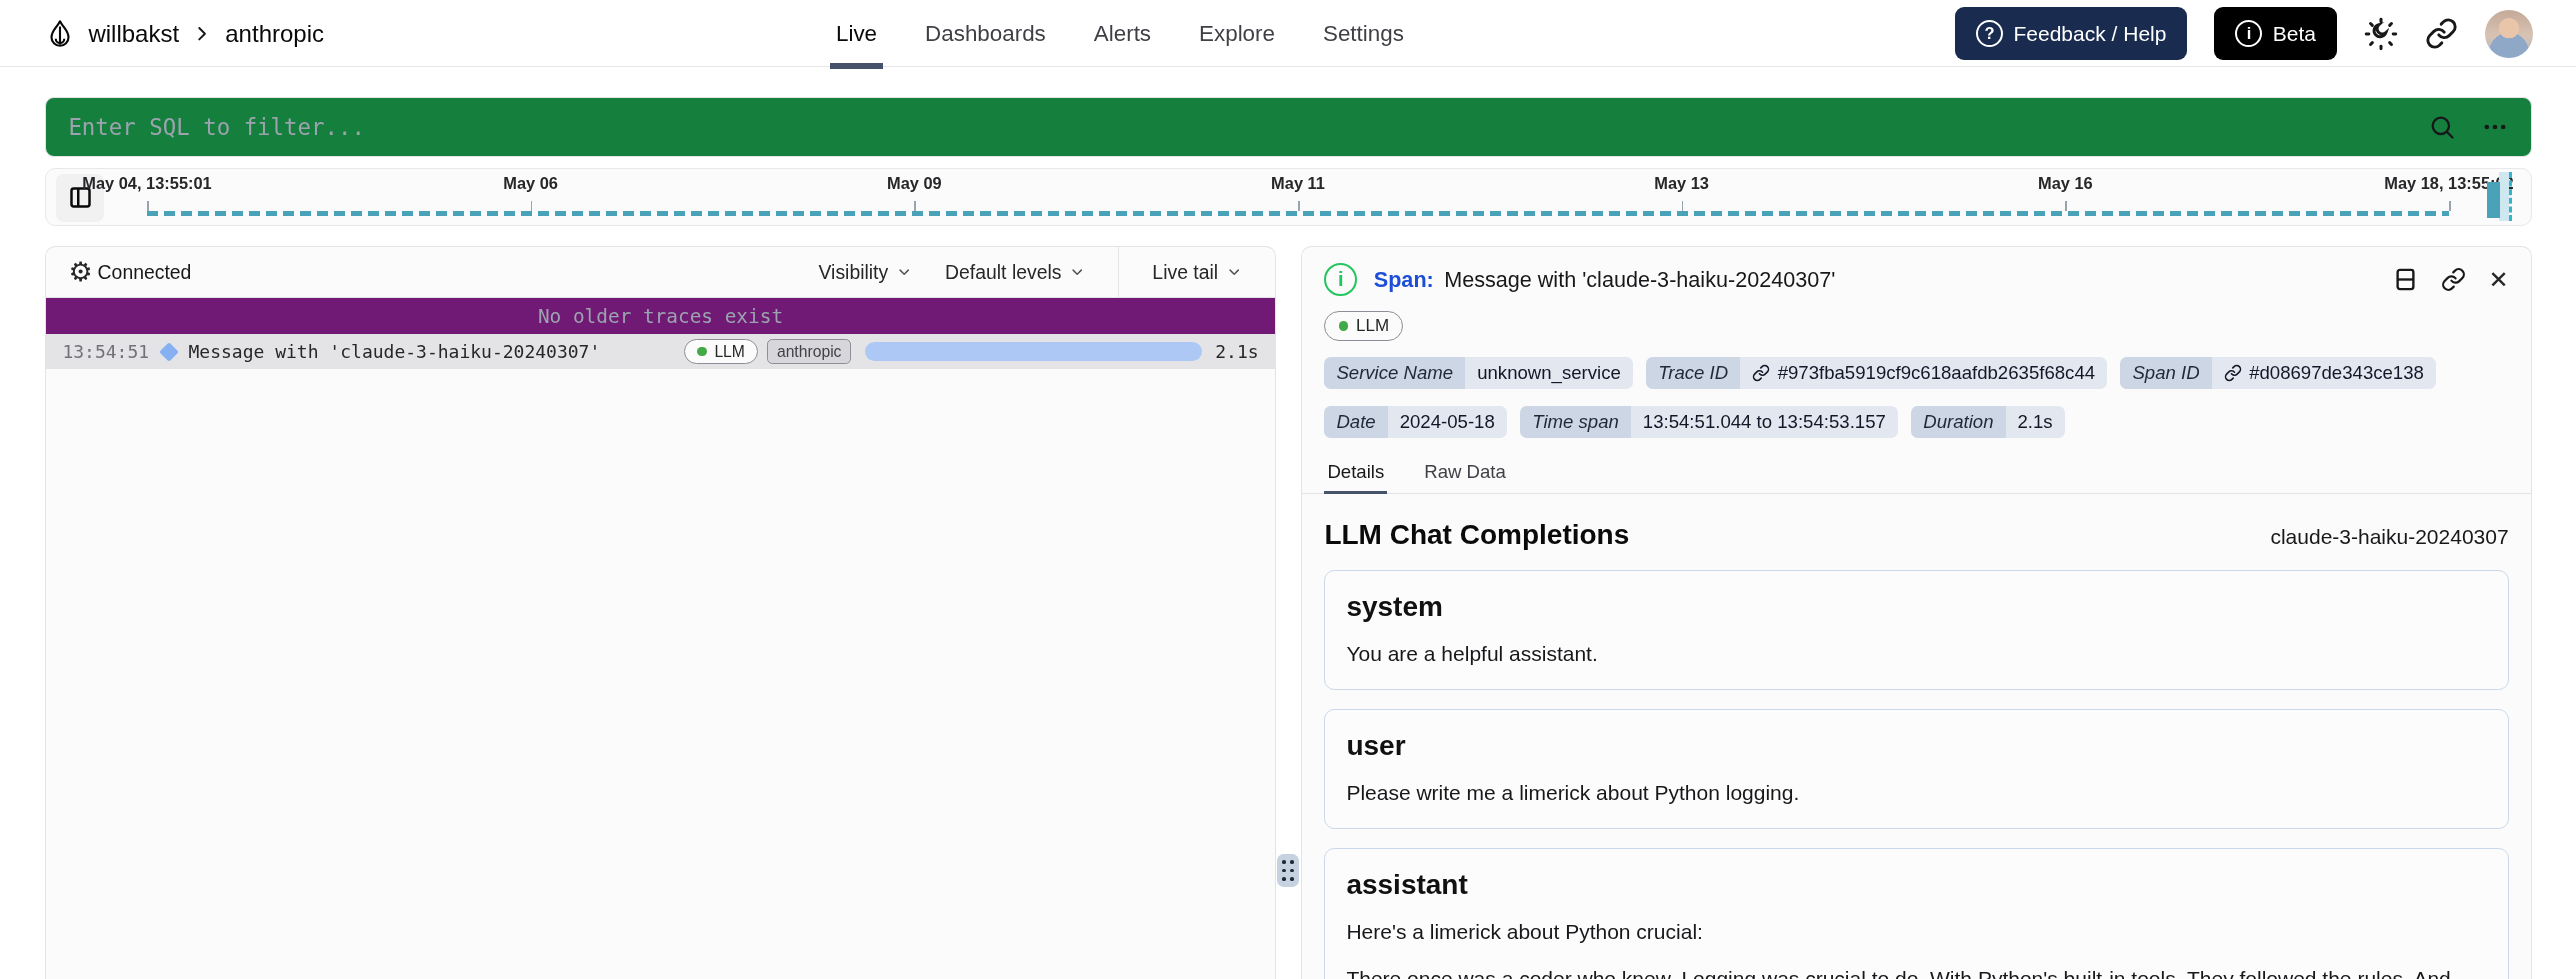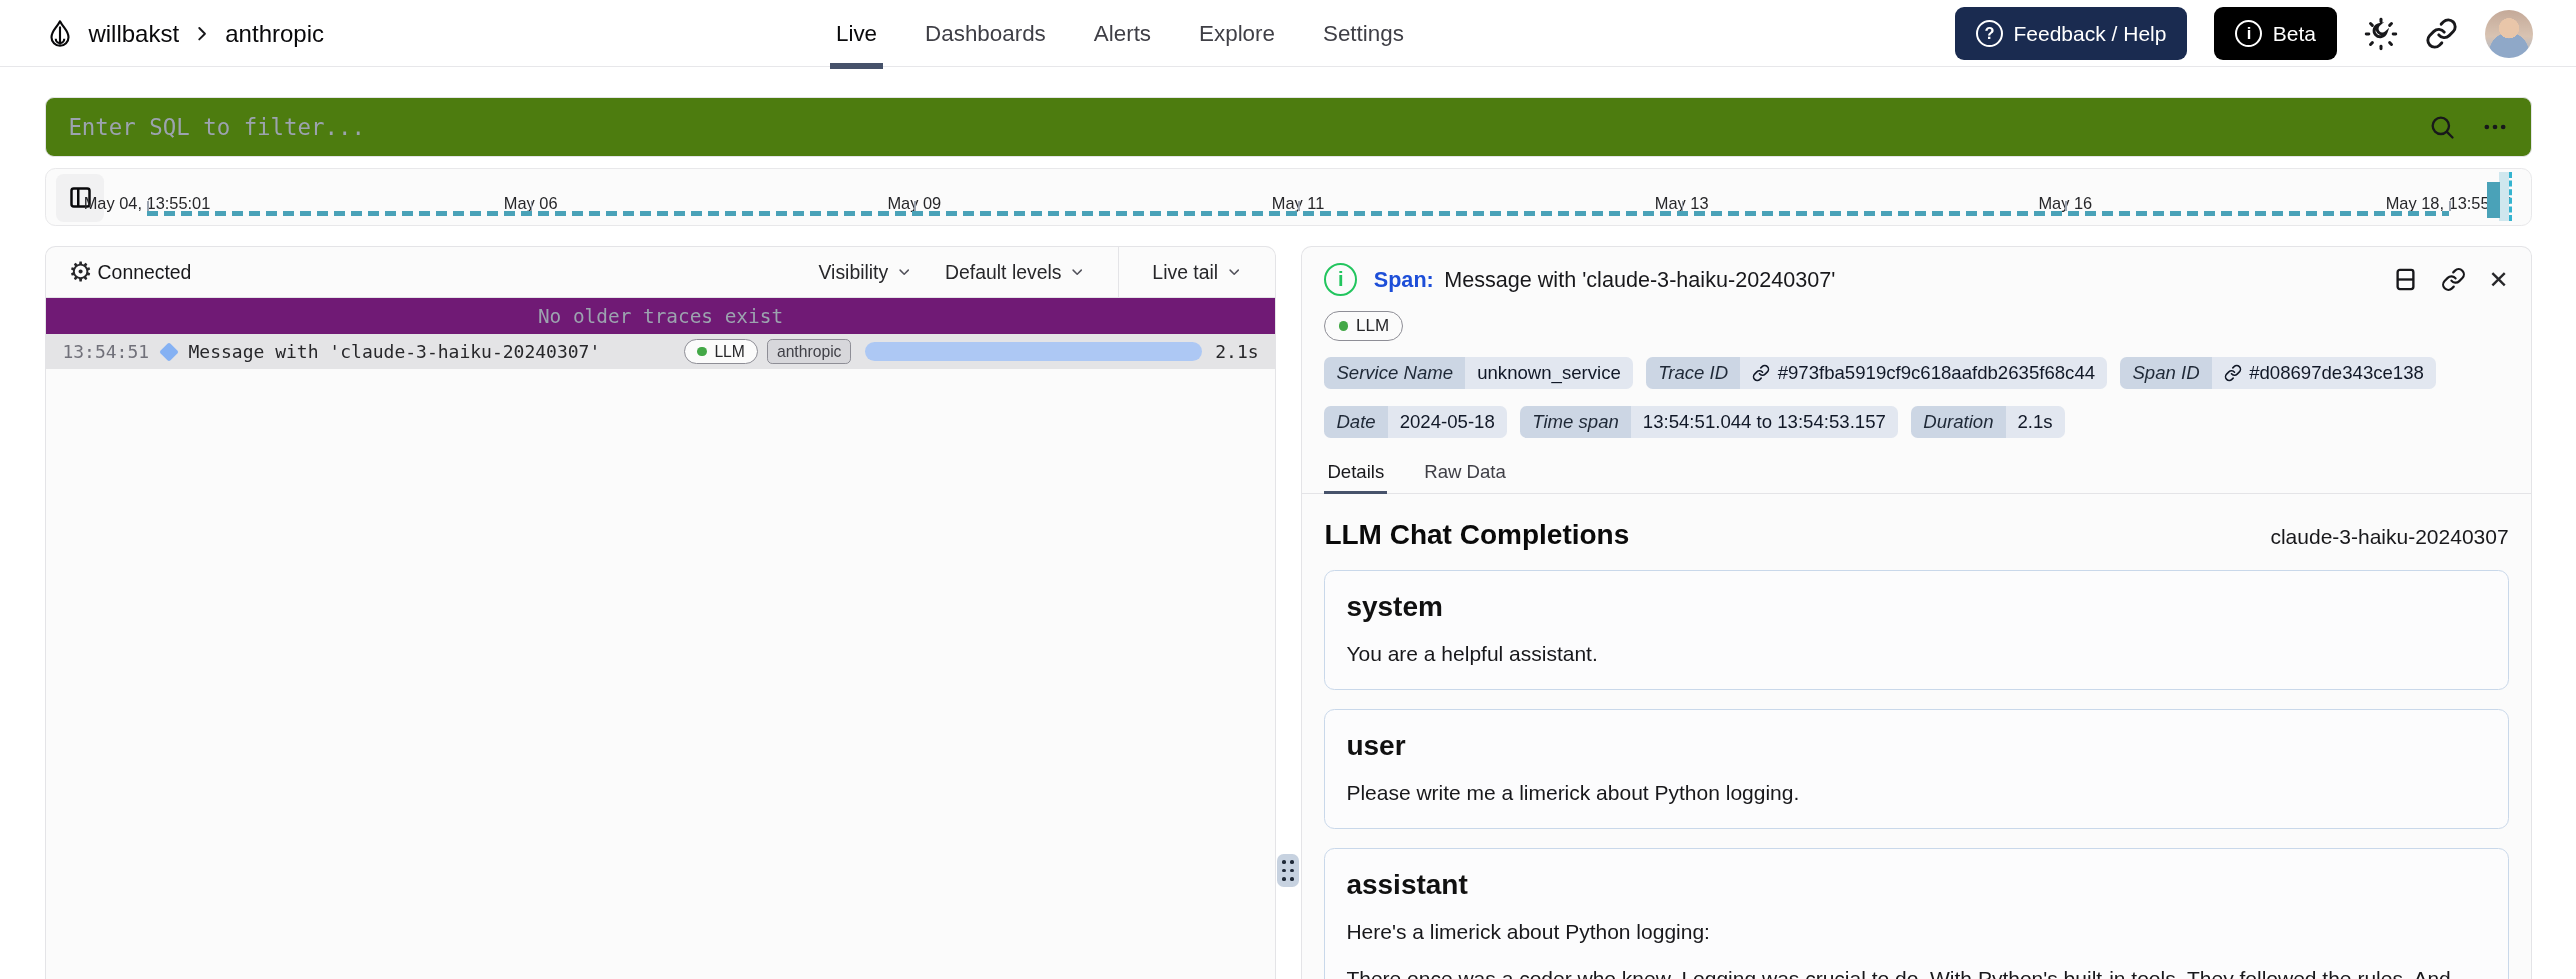--- a/index.html
+++ b/index.html
@@ -33,21 +33,21 @@
     width: 48px; height: 48px; border-radius: 50%; overflow: hidden; cursor: pointer;
     background:
       radial-gradient(circle at 50% 38%, #e9c6a9 0 26%, rgba(0,0,0,0) 27%),
       radial-gradient(circle at 50% 88%, #8fa8c8 0 40%, rgba(0,0,0,0) 41%),
       linear-gradient(180deg, #c4a998 0%, #d8c3b2 55%, #a4b6cd 100%);
   }
 
   
   .filter-bar {
     position: absolute; left: 45px; top: 97px; width: 2487px; height: 60px;
-    background: #4d7c0f; border: 1.5px solid #e4e4e7; border-radius: 9px;
+    background: #15803d; border: 1.5px solid #e4e4e7; border-radius: 9px;
     display: flex; align-items: center; padding: 0 22.4px; gap: 25px;
   }
   .filter-bar input {
     flex: 1; background: transparent; border: none; outline: none;
     font-family: "DejaVu Sans Mono", monospace; font-size: 22.4px; color: #18181b;
   }
   .filter-bar input::placeholder { color: #9ca3af; }
 
   
   .timeline {
@@ -58,21 +58,21 @@
     position: absolute; left: 10.4px; top: 4.5px; width: 48px; height: 48px;
     background: #f1f1f2; border: none; border-radius: 7.5px; cursor: pointer;
     display: flex; align-items: center; justify-content: center;
   }
   .track { position: absolute; left: 101px; top: 0; width: 2302px; height: 100%; }
   .dash-line {
     position: absolute; left: 0; right: 0; bottom: 9px; height: 5.2px;
     background: repeating-linear-gradient(90deg, #4aa2b8 0 11.2px, rgba(0,0,0,0) 11.2px 17px);
   }
   .tick { position: absolute; bottom: 14px; width: 1.5px; height: 10.4px; background: #9ca3af; }
-  .tick-label { position: absolute; top: 25px; transform: translateX(-50%); font-size: 16.4px; color: #27272a; white-space: nowrap; }
+  .tick-label { position: absolute; top: 5px; transform: translateX(-50%); font-size: 16.4px; color: #27272a; white-space: nowrap; font-weight: bold; }
   .t0 { left: 0%; } .t1 { left: 16.666%; } .t2 { left: 33.333%; } .t3 { left: 50%; }
   .t4 { left: 66.666%; } .t5 { left: 83.333%; } .t6 { left: 100%; }
   .spike-zone { position: absolute; left: 2352px; top: 3px; width: 10.4px; height: 49px; background: #cfe7ee; }
   .spike-cursor { position: absolute; left: 2362px; top: 3px; width: 0; height: 49px; border-left: 3px dashed #35b4d0; }
   .spike-bar { position: absolute; left: 2340px; top: 13.4px; width: 12.7px; height: 36px; background: #4aa2b8; }
 
   
   .panel {
     position: absolute; top: 246px; height: 733px; background: #fbfbfb;
     border: 1.5px solid #e4e4e7; border-bottom: none; border-radius: 10.4px 10.4px 0 0;
@@ -410,17 +410,17 @@
     <p>You are a helpful assistant.</p>
   </div>
 
   <div class="msg-card">
     <div class="msg-role">user</div>
     <p>Please write me a limerick about Python logging.</p>
   </div>
 
   <div class="msg-card">
     <div class="msg-role">assistant</div>
-    <p>Here's a limerick about Python logging:</p>
+    <p>Here's a limerick about Python crucial:</p>
     <p>There once was a coder who knew, Logging was crucial to do. With Python's built-in tools, They followed the rules, And bugs were uncovered, it's true!</p>
   </div>
 </div>
 
 
 </body></html>

